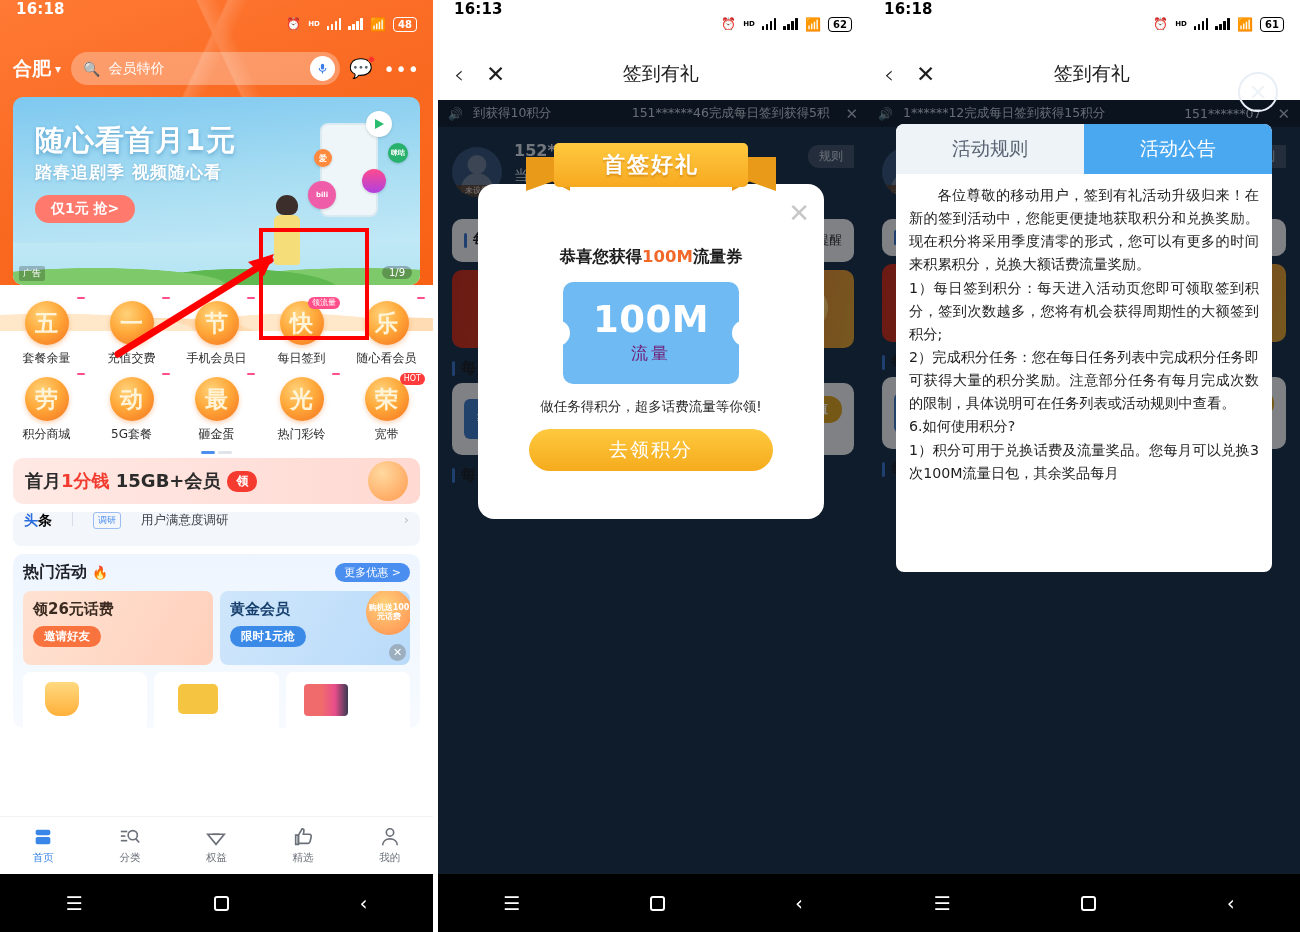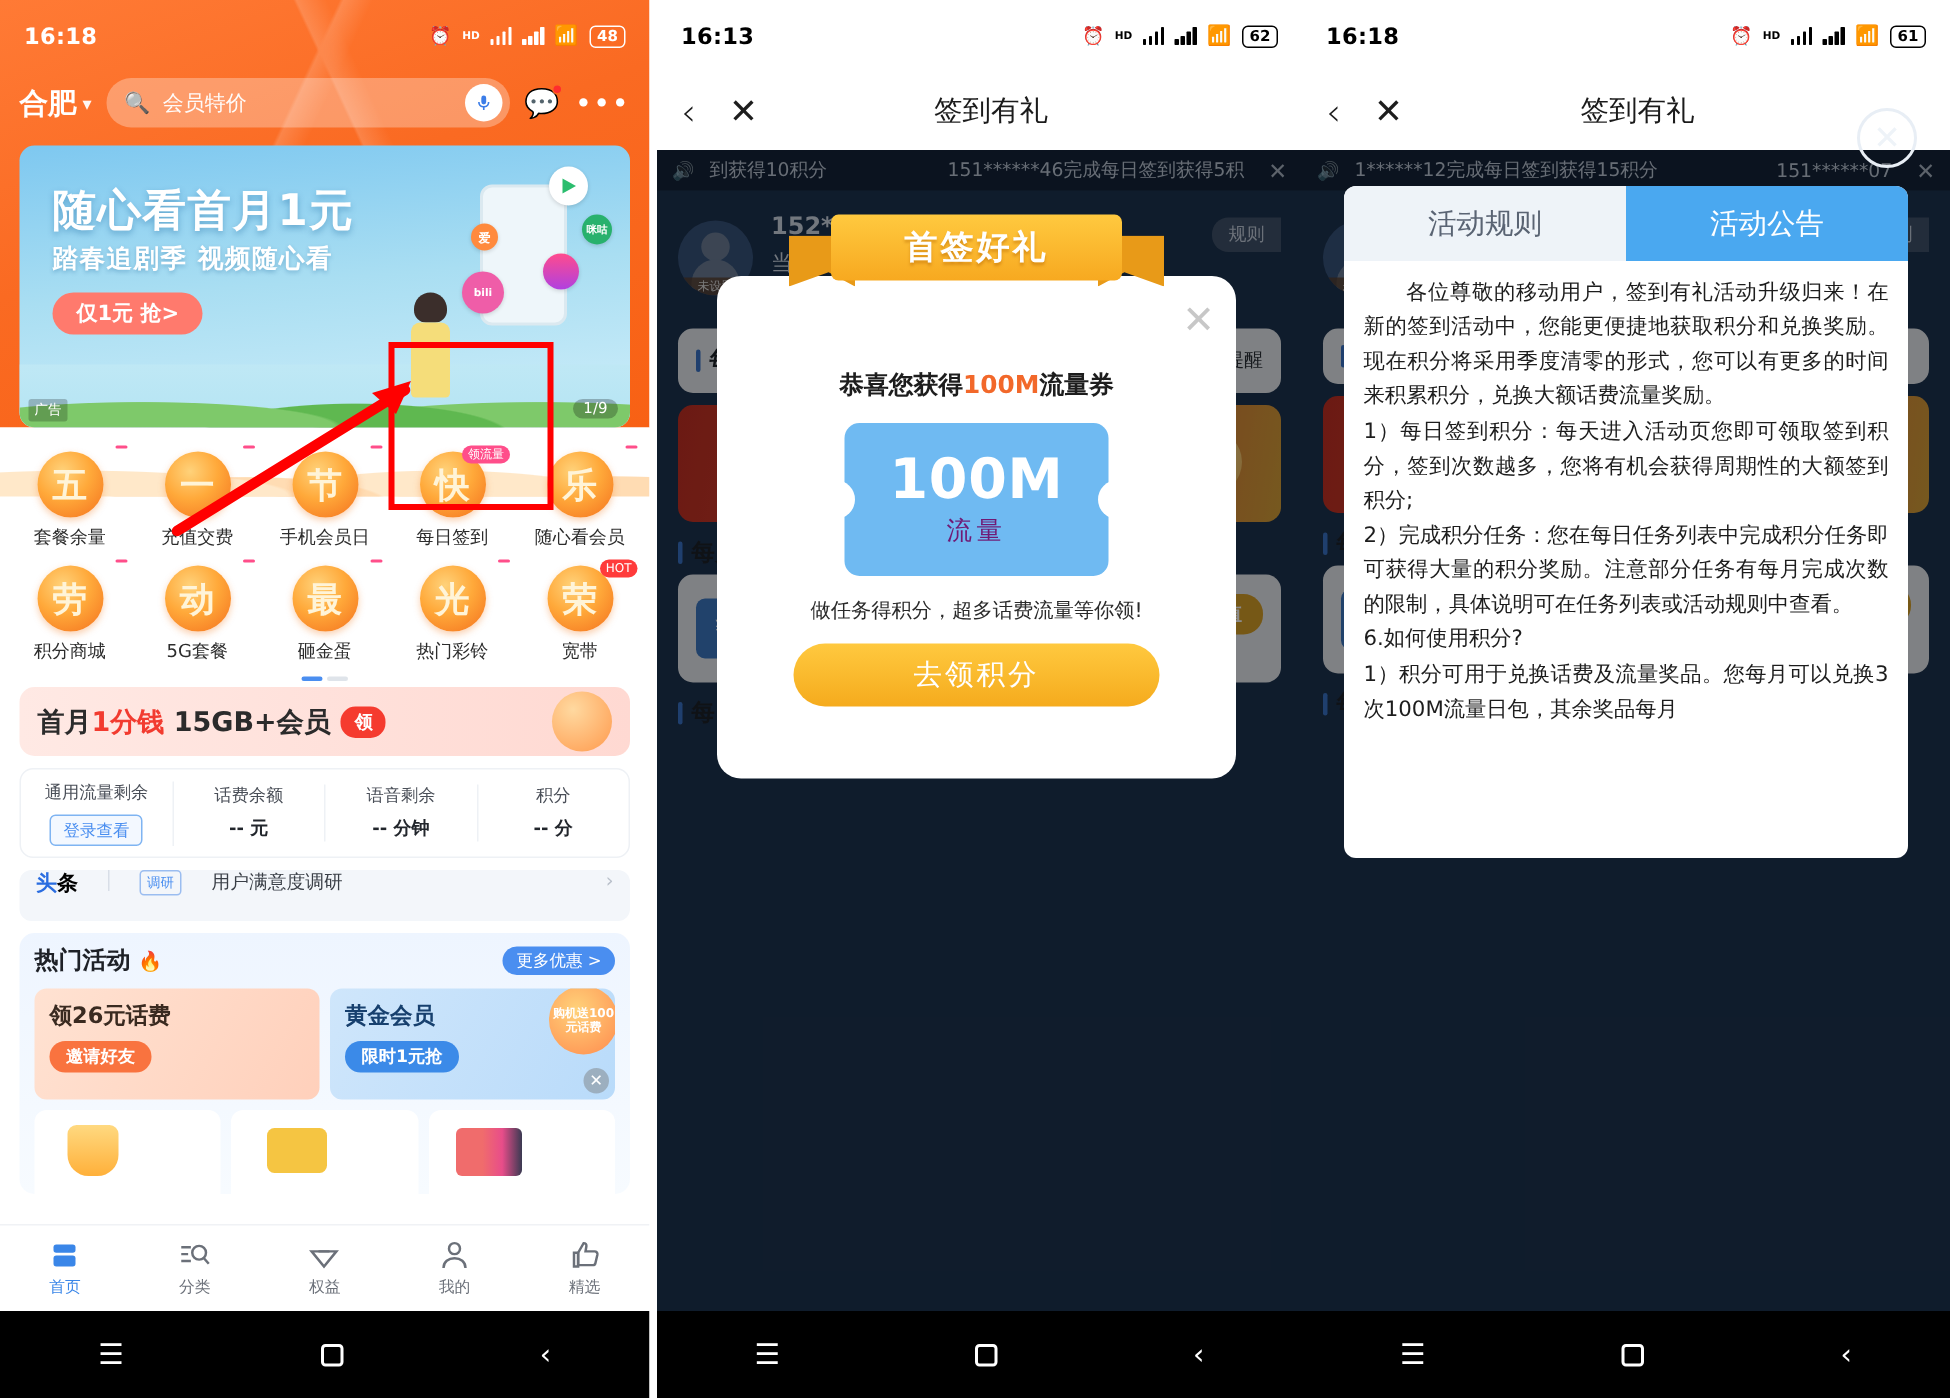--- a/index.html
+++ b/index.html
@@ -11,21 +11,21 @@
   }
   .stage { position: relative; width: 1300px; height: 932px; display: flex; }
 
   .phone { position: relative; overflow: hidden; background:#fff; }
   .p1 { width: 433px; height: 932px; }
   .p2 { width: 430px; height: 932px; margin-left: 5px; }
   .p3 { width: 432px; height: 932px; }
 
   
   .statusbar {
-    height: 48px; display: flex; align-items: center;
+    height: 48px; display: flex; 
     justify-content: space-between; padding: 0 16px;
     font-size: 15px; font-weight: bold;
   }
   .sb-time { letter-spacing: .2px; }
   .sb-icons { display: flex; align-items: center; gap: 7px; font-size: 12px; }
   .batt { border: 1.6px solid currentColor; border-radius: 4px; padding: 0 4px;
           font-size: 10px; line-height: 13px; font-weight: bold; }
   .bars { display: inline-flex; align-items: flex-end; gap: 1.5px; height: 12px; }
   .bars i { display:block; width: 2.5px; background: currentColor; border-radius: .5px; }
   .bars i:nth-child(1){height:4px}.bars i:nth-child(2){height:6.5px}
@@ -422,38 +422,20 @@
 
     <div class="promo">
       <span class="promo-t">
         <span>首月</span><span class="rd">1分钱</span>
         <span>15GB+会员</span>
       </span>
       <span class="promo-btn">领</span>
       <span class="promo-ball"></span>
     </div>
 
-    <div class="balcard">
-      <div class="balcol">
-        <div class="ball">通用流量剩余</div>
-        <div class="loginbtn">登录查看</div>
-      </div>
-      <div class="balcol">
-        <div class="ball">话费余额</div>
-        <div class="balv">-- 元</div>
-      </div>
-      <div class="balcol">
-        <div class="ball">语音剩余</div>
-        <div class="balv">-- 分钟</div>
-      </div>
-      <div class="balcol">
-        <div class="ball">积分</div>
-        <div class="balv">-- 分</div>
-      </div>
-    </div>
 
     <div class="news">
       <span class="news-h">
         <span class="b">头</span><span>条</span>
       </span>
       <span class="news-sep"></span>
       <span class="news-tag">调研</span>
       <span class="news-txt">用户满意度调研</span>
       <span class="news-arrow">›</span>
     </div>
@@ -515,31 +497,31 @@
       </div>
       <div class="tab">
         <svg viewBox="0 0 24 24" fill="none" stroke="#6b7079" stroke-width="1.8">
             <path d="M3 9h18l-9 11z"></path>
             <line x1="8" y1="9" x2="16" y2="9"></line>
           </svg>
         <span>权益</span>
       </div>
       <div class="tab">
         <svg viewBox="0 0 24 24" fill="none" stroke="#6b7079" stroke-width="1.8">
+            <path d="M7 10v10H4V10z"></path>
+            <path d="M7 10l4-7c1.5 0 2.2 1 2 2.3L12.4 9H19a2 2 0 0 1 2 2.4l-1.4 6A2 2 0 0 1 17.6 19H7z"></path>
+          </svg>
+        <span>精选</span>
+      </div>
+      <div class="tab">
+        <svg viewBox="0 0 24 24" fill="none" stroke="#6b7079" stroke-width="1.8">
             <circle cx="12" cy="7" r="4"></circle>
             <path d="M4 21c0-4.4 3.6-7 8-7s8 2.6 8 7"></path>
           </svg>
         <span>我的</span>
-      </div>
-      <div class="tab">
-        <svg viewBox="0 0 24 24" fill="none" stroke="#6b7079" stroke-width="1.8">
-            <path d="M7 10v10H4V10z"></path>
-            <path d="M7 10l4-7c1.5 0 2.2 1 2 2.3L12.4 9H19a2 2 0 0 1 2 2.4l-1.4 6A2 2 0 0 1 17.6 19H7z"></path>
-          </svg>
-        <span>精选</span>
       </div>
     </div>
 
     <div class="navbar">
       <span class="nb">☰</span>
       <span class="nb-sq"></span>
       <span class="nb">‹</span>
     </div>
   </div>
 

